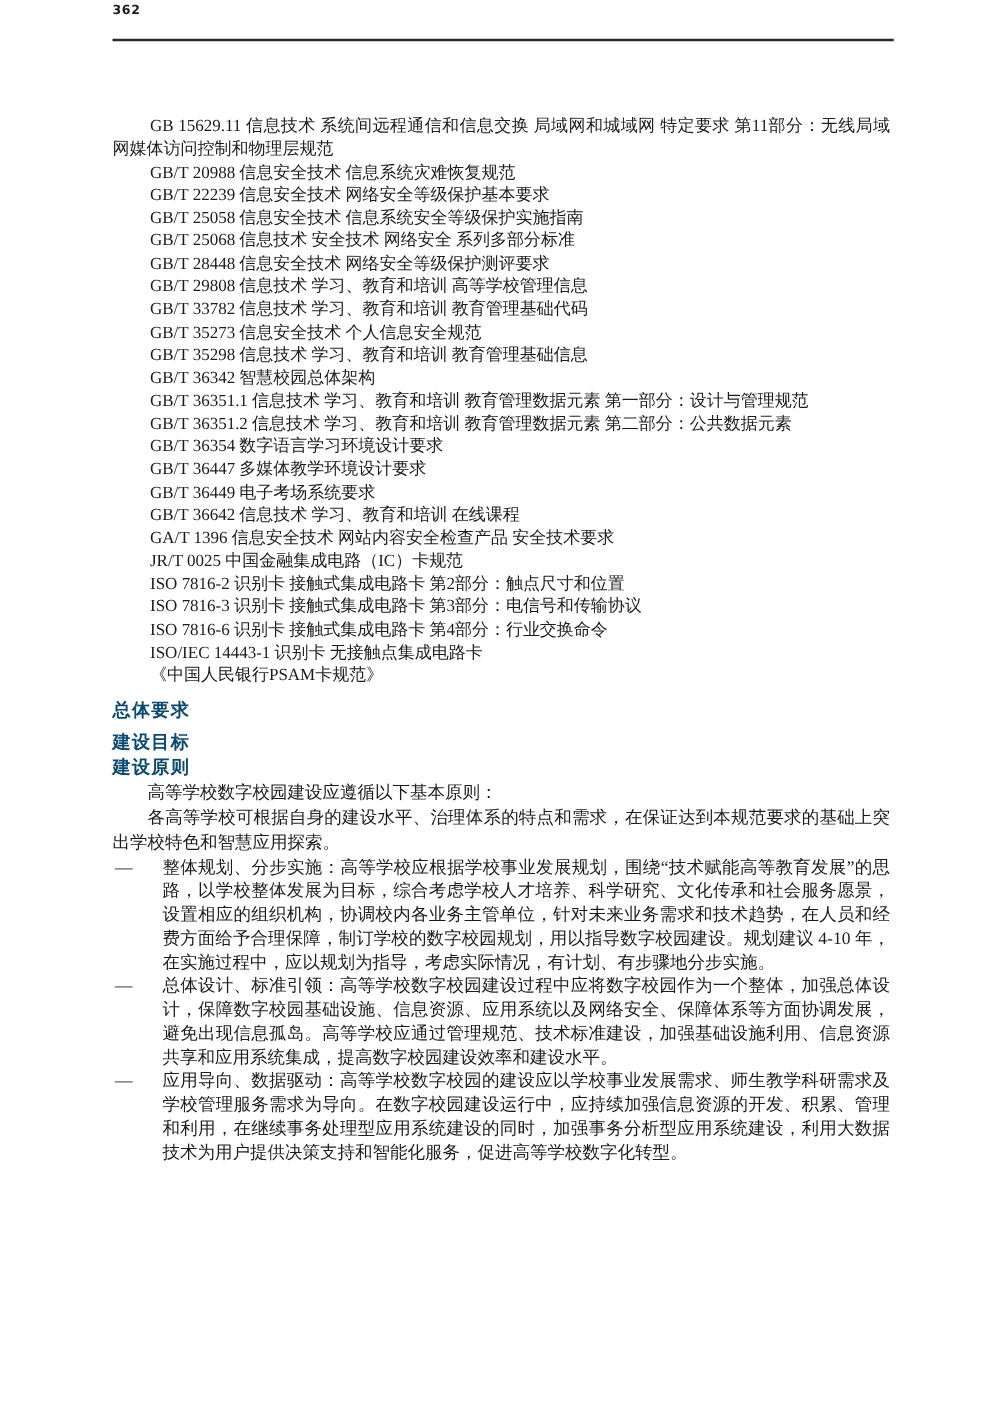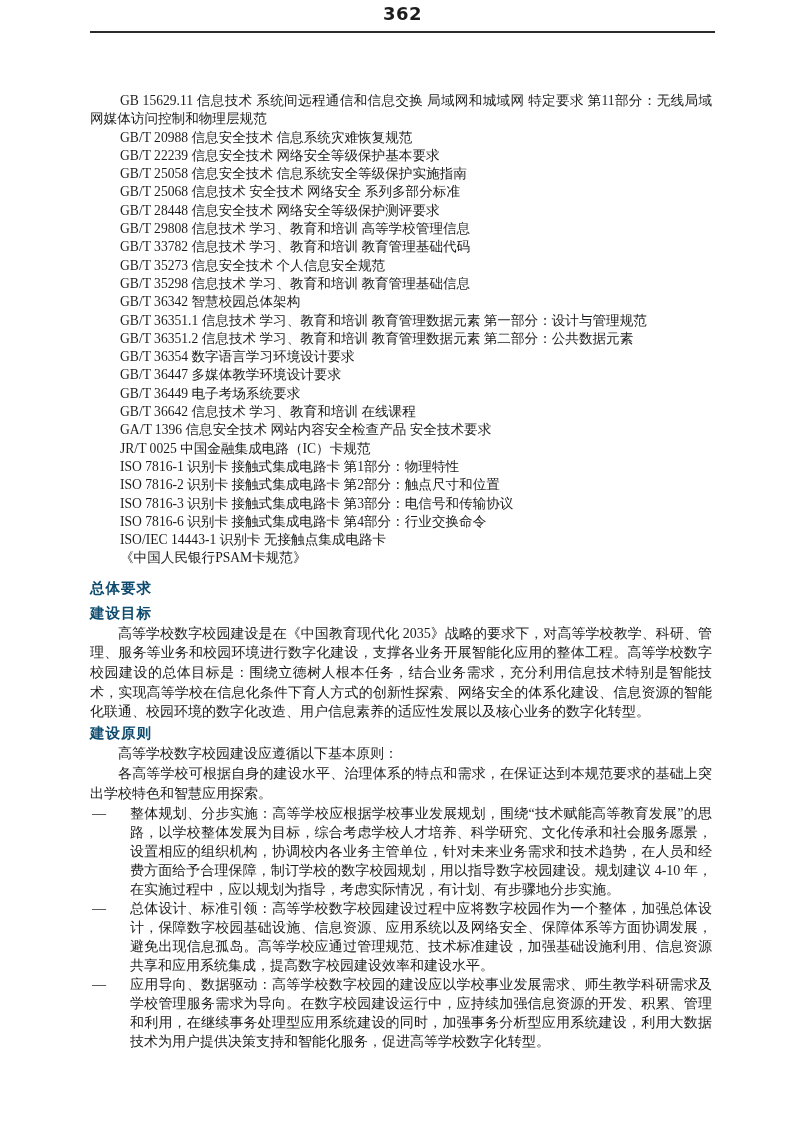--- a/index.html
+++ b/index.html
@@ -11,23 +11,23 @@
     background: #ffffff;
     color: #1c1c1c;
     font-family: "Liberation Serif", "DejaVu Serif", serif;
     overflow: hidden;
   }
   .page-number {
     position: absolute;
     top: 3px;
     left: 90px;
     width: 625px;
-    text-align: center;
+    text-align: left;
     font-family: "DejaVu Sans", "Liberation Sans", sans-serif;
-    font-size: 18px;
+    font-size: 10px;
     font-weight: 600;
     letter-spacing: 0.5px;
   }
   .header-rule {
     position: absolute;
     top: 31px;
     left: 90px;
     width: 625px;
     height: 2px;
     background: #2b2b2b;
@@ -99,35 +99,31 @@
         <p class="std">GB/T 35298 信息技术 学习、教育和培训 教育管理基础信息</p>
         <p class="std">GB/T 36342 智慧校园总体架构</p>
         <p class="std">GB/T 36351.1 信息技术 学习、教育和培训 教育管理数据元素 第一部分：设计与管理规范</p>
         <p class="std">GB/T 36351.2 信息技术 学习、教育和培训 教育管理数据元素 第二部分：公共数据元素</p>
         <p class="std">GB/T 36354 数字语言学习环境设计要求</p>
         <p class="std">GB/T 36447 多媒体教学环境设计要求</p>
         <p class="std">GB/T 36449 电子考场系统要求</p>
         <p class="std">GB/T 36642 信息技术 学习、教育和培训 在线课程</p>
         <p class="std">GA/T 1396 信息安全技术 网站内容安全检查产品 安全技术要求</p>
         <p class="std">JR/T 0025 中国金融集成电路（IC）卡规范</p>
-        <p class="std">ISO 7816-1 识别卡 接触式集成电路卡 第1部分：物理特性</p>
         <p class="std">ISO 7816-2 识别卡 接触式集成电路卡 第2部分：触点尺寸和位置</p>
         <p class="std">ISO 7816-3 识别卡 接触式集成电路卡 第3部分：电信号和传输协议</p>
         <p class="std">ISO 7816-6 识别卡 接触式集成电路卡 第4部分：行业交换命令</p>
         <p class="std">ISO/IEC 14443-1 识别卡 无接触点集成电路卡</p>
         <p class="std">《中国人民银行PSAM卡规范》</p>
       </div>
 
     <div class="heading-l1">总体要求</div>
 
     <div class="heading-l2 goals">建设目标</div>
 
-    <div class="goals-paras">
-        <p class="para">高等学校数字校园建设是在《中国教育现代化 2035》战略的要求下，对高等学校教学、科研、管理、服务等业务和校园环境进行数字化建设，支撑各业务开展智能化应用的整体工程。高等学校数字校园建设的总体目标是：围绕立德树人根本任务，结合业务需求，充分利用信息技术特别是智能技术，实现高等学校在信息化条件下育人方式的创新性探索、网络安全的体系化建设、信息资源的智能化联通、校园环境的数字化改造、用户信息素养的适应性发展以及核心业务的数字化转型。</p>
-      </div>
 
     <div class="heading-l2 principles">建设原则</div>
 
     <div class="principles-paras">
         <p class="para">高等学校数字校园建设应遵循以下基本原则：</p>
         <p class="para">各高等学校可根据自身的建设水平、治理体系的特点和需求，在保证达到本规范要求的基础上突出学校特色和智慧应用探索。</p>
       </div>
 
     <div class="bullets" id="bullets">
         <div class="bullet"><span class="marker">—</span><span>整体规划、分步实施：高等学校应根据学校事业发展规划，围绕“技术赋能高等教育发展”的思路，以学校整体发展为目标，综合考虑学校人才培养、科学研究、文化传承和社会服务愿景，设置相应的组织机构，协调校内各业务主管单位，针对未来业务需求和技术趋势，在人员和经费方面给予合理保障，制订学校的数字校园规划，用以指导数字校园建设。规划建议 4-10 年，在实施过程中，应以规划为指导，考虑实际情况，有计划、有步骤地分步实施。</span></div>

